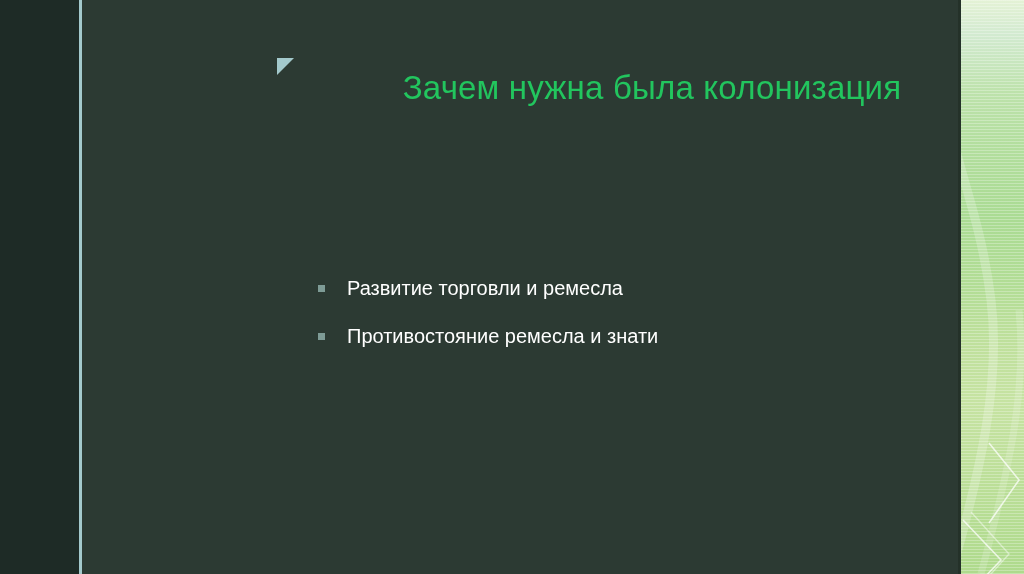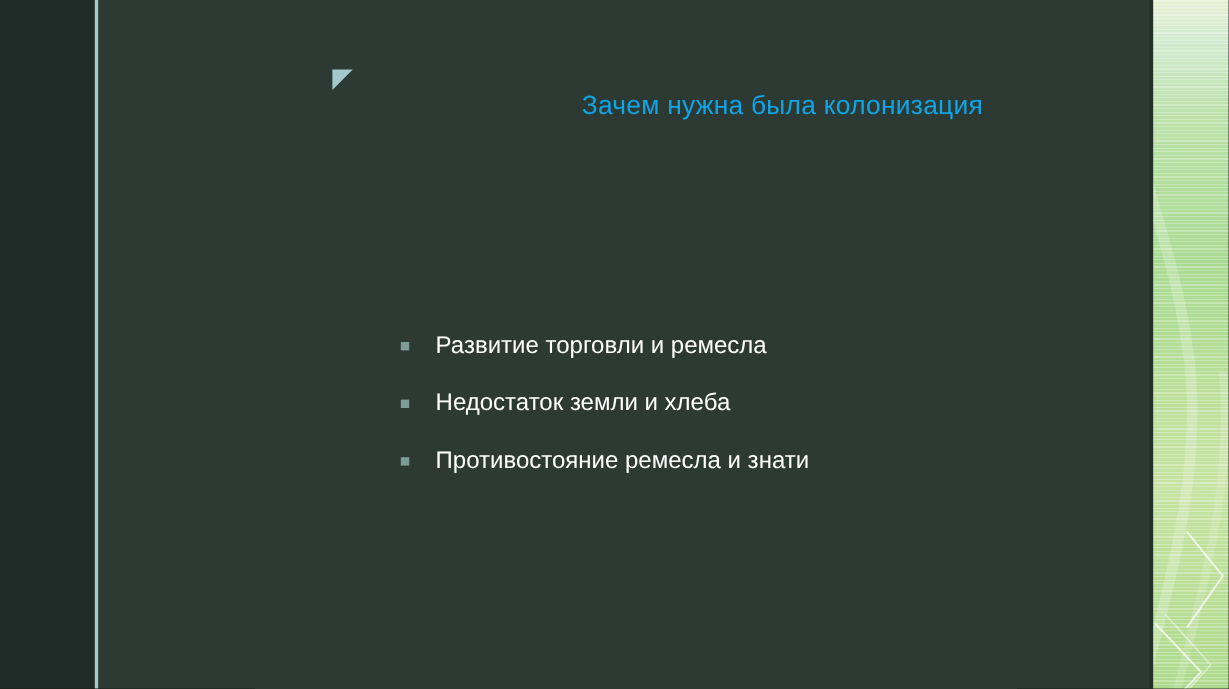--- a/index.html
+++ b/index.html
@@ -57,32 +57,32 @@
     border-right: 17px solid transparent;
   }
 
   
   .slide-title {
     position: absolute;
     left: 200px;
     top: 68px;
     width: 740px;
     text-align: center;
-    color: #0ea5e9;
-    font-size: 22px;
+    color: #22c55e;
+    font-size: 33px;
     font-weight: 400;
     letter-spacing: 0.2px;
     line-height: 40px;
     white-space: nowrap;
   }
 
   
   .bullet-list {
     position: absolute;
-    left: 252px;
+    left: 236px;
     top: 276px;
     width: 640px;
   }
   .bullet-row {
     display: flex;
     align-items: flex-start;
     height: 48px;
   }
   .bullet-marker {
     width: 7px;
@@ -166,24 +166,20 @@
 
     <div class="slide-title">Зачем нужна была колонизация</div>
 
     <div class="bullet-list">
 
       <div class="bullet-row">
         <span class="bullet-marker"></span>
         <span class="bullet-text">Развитие торговли и ремесла</span>
       </div>
 
-      <div class="bullet-row">
-        <span class="bullet-marker"></span>
-        <span class="bullet-text">Недостаток земли и хлеба</span>
-      </div>
 
       <div class="bullet-row">
         <span class="bullet-marker"></span>
         <span class="bullet-text">Противостояние ремесла и знати</span>
       </div>
 
     </div>
   </div>
 
   <div class="green-seam"></div>

